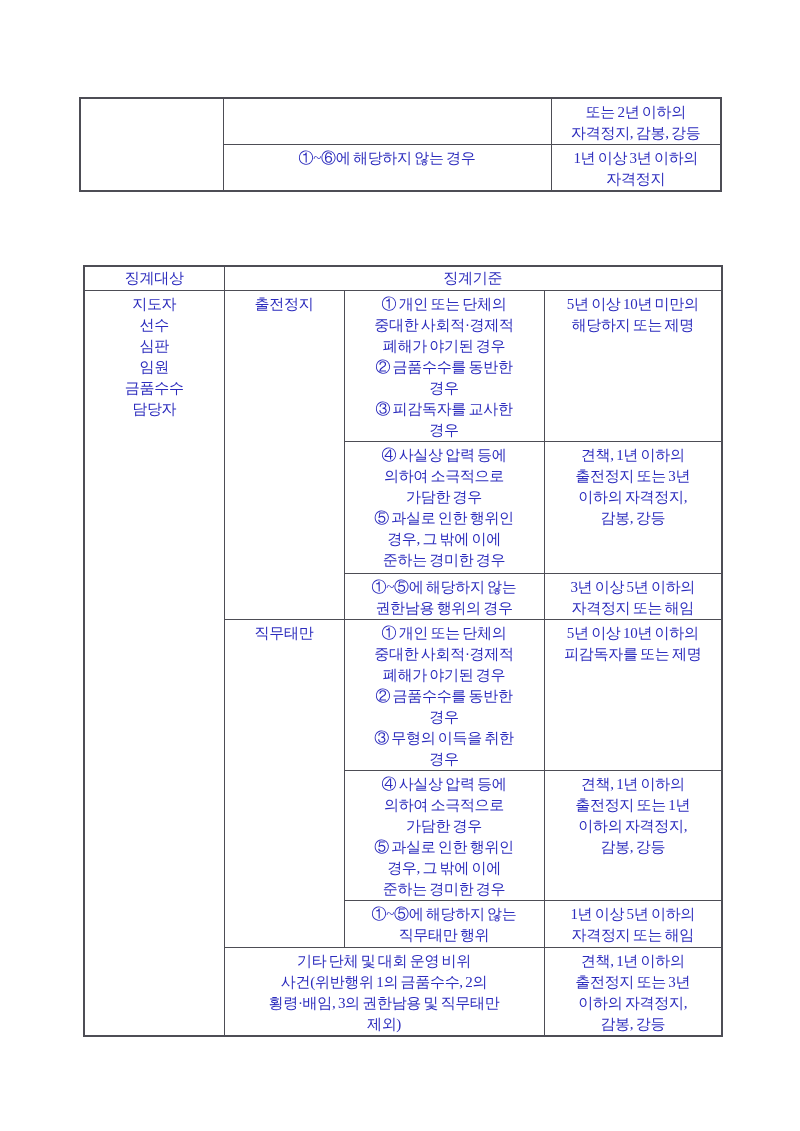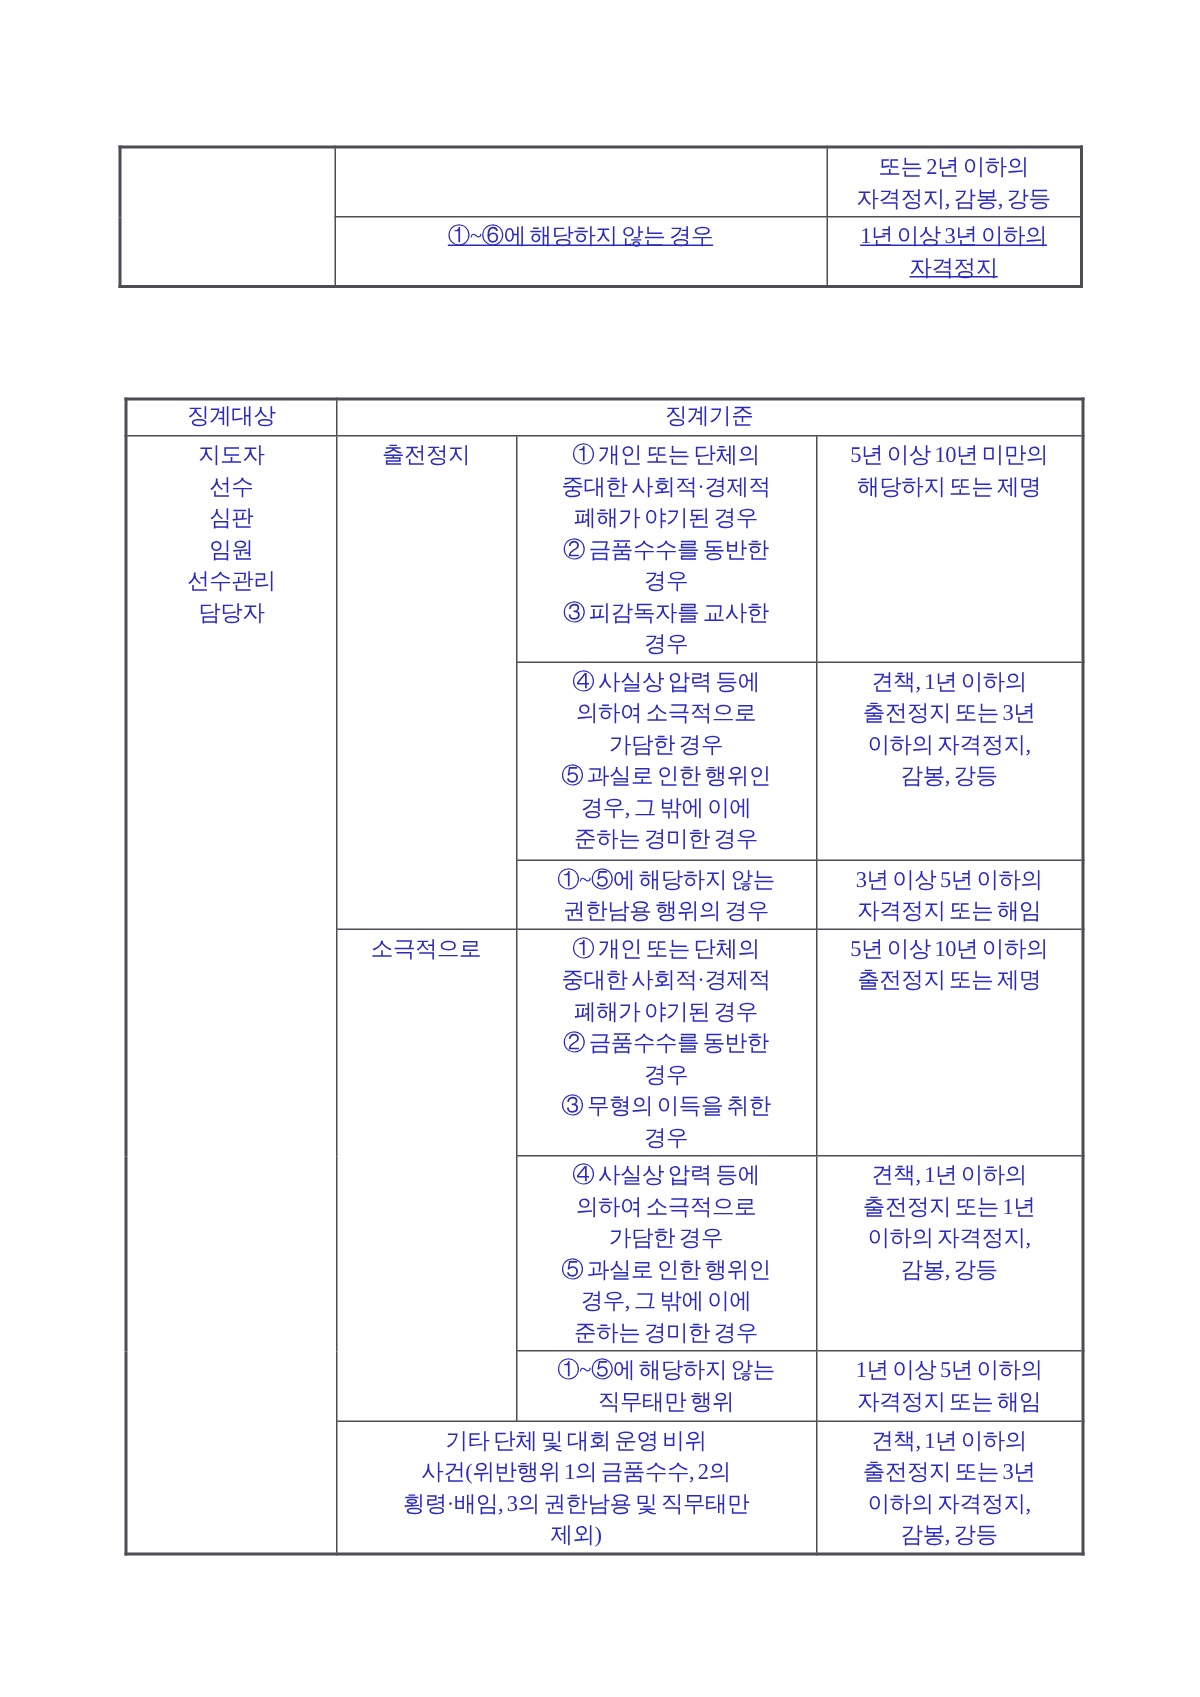--- a/index.html
+++ b/index.html
@@ -25,21 +25,21 @@
     white-space:pre-line;
     letter-spacing:-0.3px;
     word-spacing:-1px;
     overflow:hidden;
   }
   table.t{border:2px solid #4d4d55;padding-left:14px;}
 
   
   .top-table{left:79px;top:97px;width:641px;}
   .top-table tr.r1 td{height:39px;}
-  .top-table tr.r2 td{height:39px;text-decoration:underline;}
+  .top-table tr.r2 td{height:39px;}
 
   
   .heading{
     position:absolute;left:84px;top:204px;width:660px;
     font-size:16.5px;line-height:31px;
     white-space:pre-line;
     padding-left:13px;text-indent:-13px;
     letter-spacing:-0.3px;word-spacing:-0.5px;
   }
 
@@ -91,21 +91,21 @@
     <tbody>
         <tr>
       <td class="head">징계대상</td>
       <td class="head" colspan="3">징계기준</td>
     </tr>
     <tr>
       <td class="h-a" rowspan="7">지도자
 선수
 심판
 임원
-선수관리
+금품수수
 담당자</td>
       <td rowspan="3">출전정지</td>
       <td>① 개인 또는 단체의
 중대한 사회적·경제적
 폐해가 야기된 경우
 ② 금품수수를 동반한
 경우
 ③ 피감독자를 교사한
 경우</td>
       <td>5년 이상 10년 미만의
@@ -123,30 +123,30 @@
 이하의 자격정지,
 감봉, 강등</td>
     </tr>
     <tr>
       <td class="h-c">①~⑤에 해당하지 않는
 권한남용 행위의 경우</td>
       <td>3년 이상 5년 이하의
 자격정지 또는 해임</td>
     </tr>
     <tr>
-      <td class="h-d" rowspan="3">소극적으로</td>
+      <td class="h-d" rowspan="3">직무태만</td>
       <td class="h-d">① 개인 또는 단체의
 중대한 사회적·경제적
 폐해가 야기된 경우
 ② 금품수수를 동반한
 경우
 ③ 무형의 이득을 취한
 경우</td>
       <td>5년 이상 10년 이하의
-출전정지 또는 제명</td>
+피감독자를 또는 제명</td>
     </tr>
     <tr>
       <td class="h-e">④ 사실상 압력 등에
 의하여 소극적으로
 가담한 경우
 ⑤ 과실로 인한 행위인
 경우, 그 밖에 이에
 준하는 경미한 경우</td>
       <td>견책, 1년 이하의
 출전정지 또는 1년

